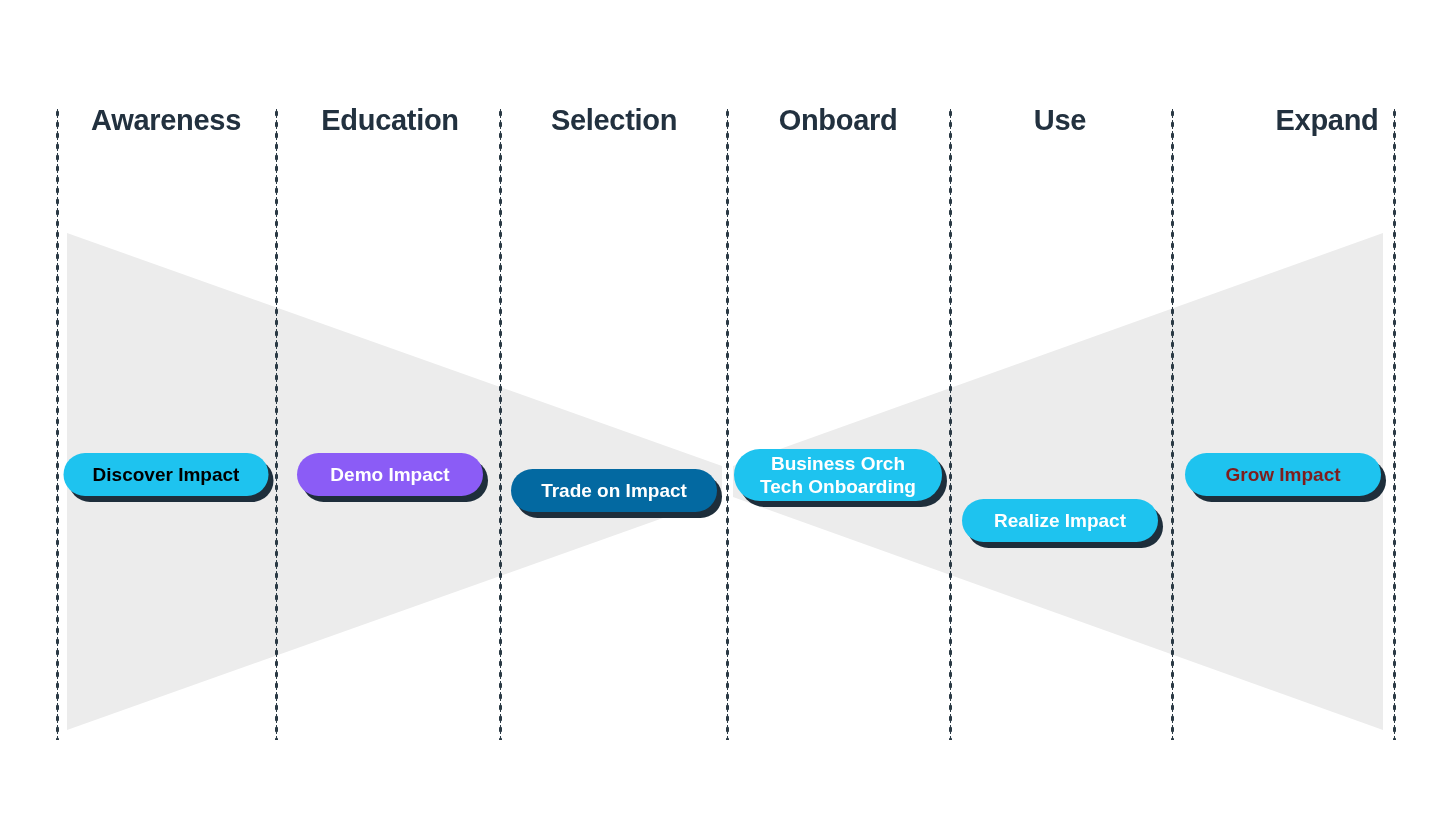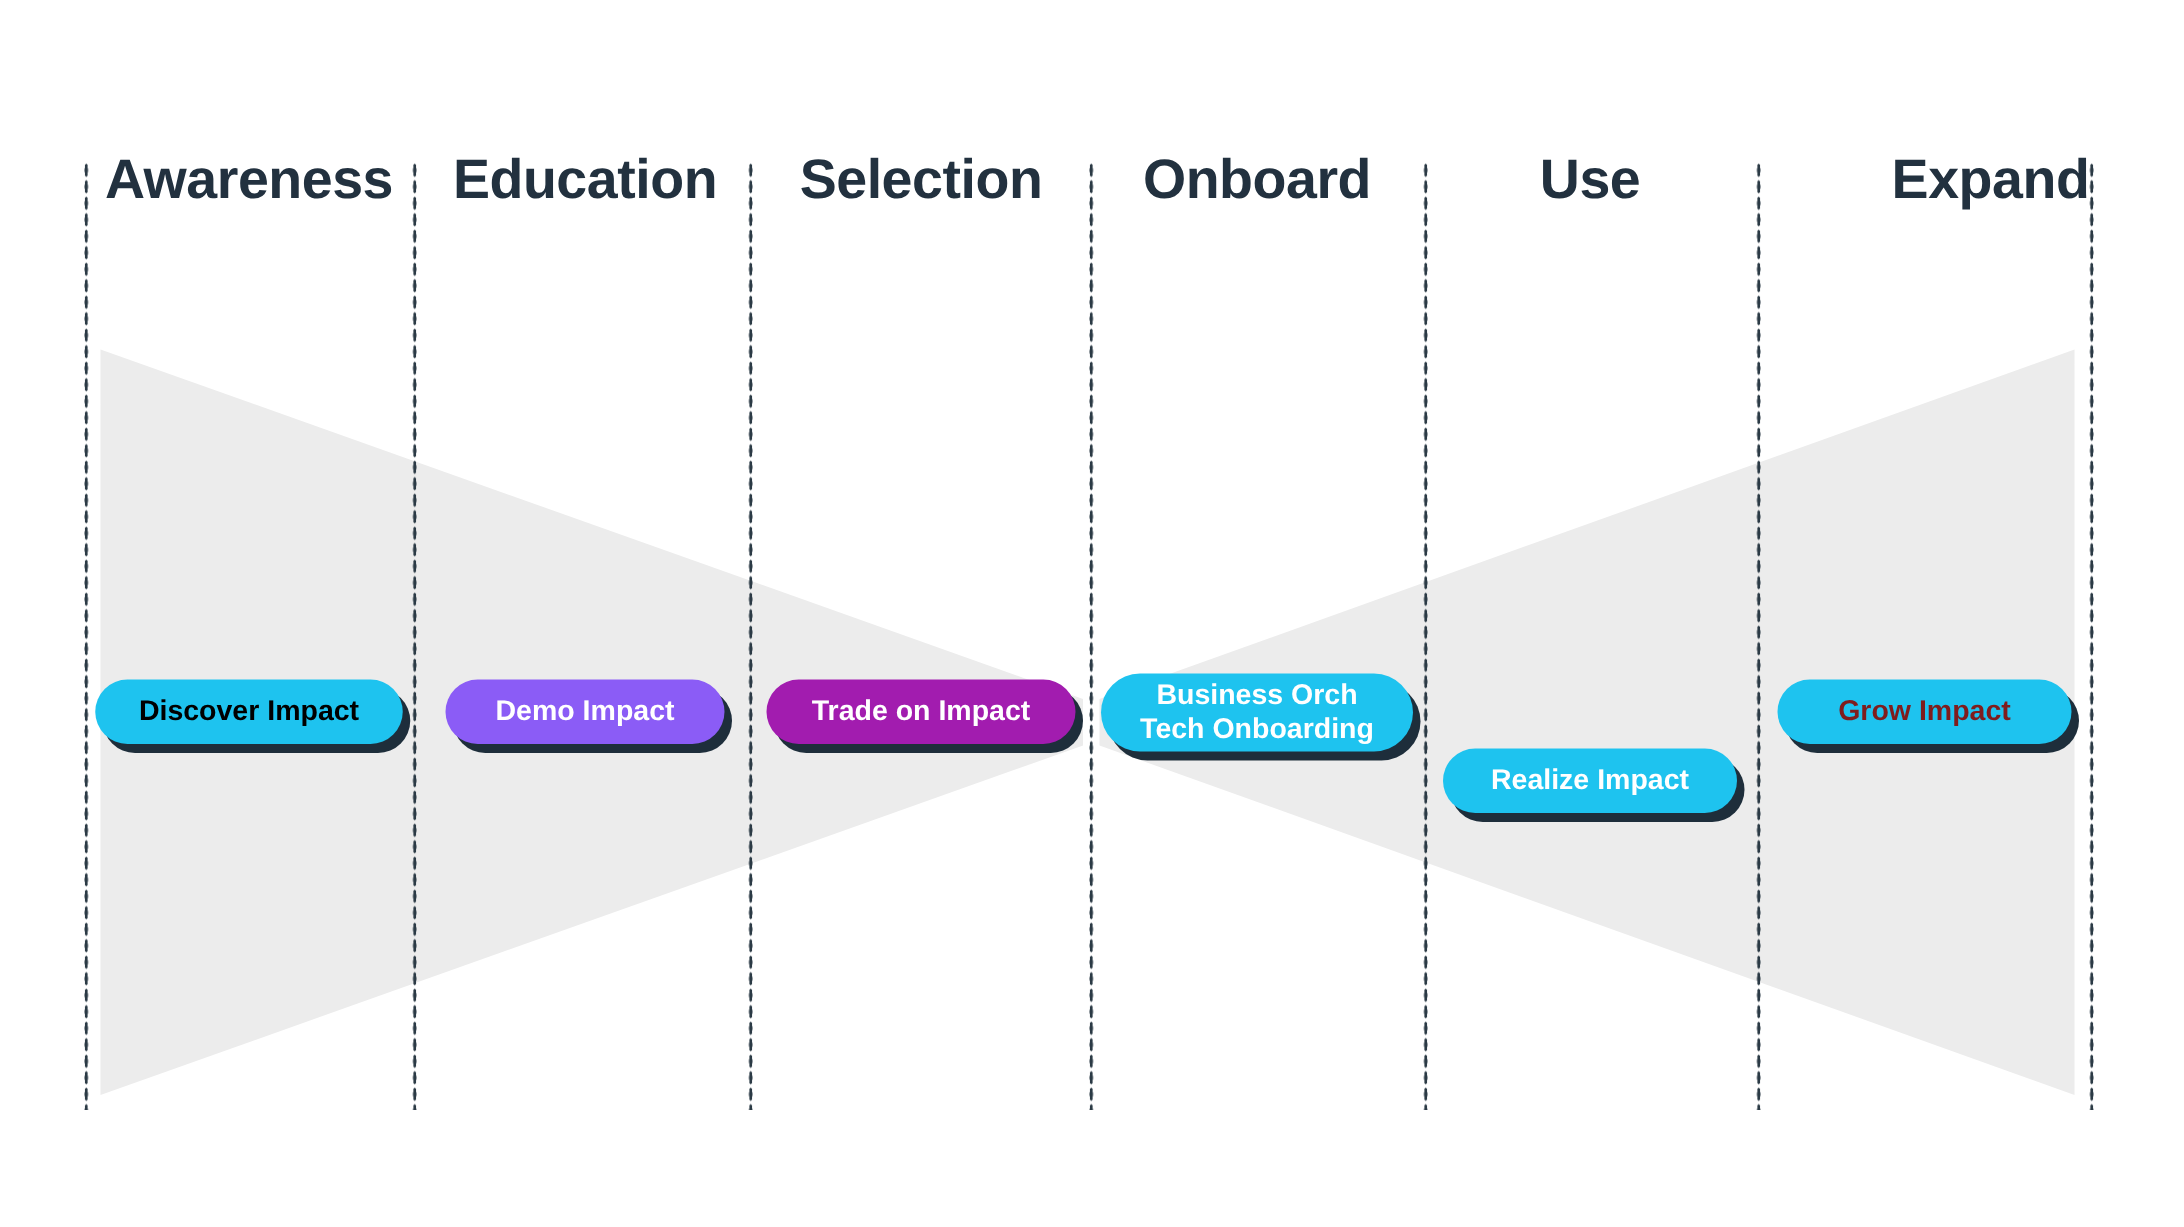--- a/index.html
+++ b/index.html
@@ -41,21 +41,21 @@
     background-size: 3px 11px;
     background-repeat: repeat-y;
     background-position: 0 0;
   }
 
   
   .stage-header {
     position: absolute;
     top: 100px;
     text-align: center;
-    font-size: 37px;
+    font-size: 29px;
     font-weight: bold;
     color: #22313f;
     letter-spacing: -0.3px;
     line-height: 40px;
     white-space: nowrap;
     transform: translateX(-50%);
   }
 
   
   .pill-wrap {
@@ -122,21 +122,21 @@
         </div>
       </div>
       <div class="pill-wrap" style="left: 390px; top: 453px;">
         <div class="pill" style="width: 186px; height: 43px; background: #8b5cf6; color: rgb(255, 255, 255); box-shadow: rgb(30, 46, 59) 5px 6px 0px 0px;">
           <div>
             <span class="pill-line">Demo Impact</span>
           </div>
         </div>
       </div>
       <div class="pill-wrap" style="left: 614px; top: 453px;">
-        <div class="pill" style="width: 206px; height: 43px; background: #a21caf; color: rgb(255, 255, 255); box-shadow: rgb(30, 46, 59) 5px 6px 0px 0px;">
+        <div class="pill" style="width: 206px; height: 43px; background: #0369a1; color: rgb(255, 255, 255); box-shadow: rgb(30, 46, 59) 5px 6px 0px 0px; margin-top: 16px;">
           <div>
             <span class="pill-line">Trade on Impact</span>
           </div>
         </div>
       </div>
       <div class="pill-wrap" style="left: 838px; top: 449px;">
         <div class="pill" style="width: 208px; height: 52px; background: rgb(30, 195, 239); color: rgb(255, 255, 255); box-shadow: rgb(30, 46, 59) 5px 6px 0px 0px; align-items: center;">
           <div>
             <span class="pill-line">Business Orch</span>
             <span class="pill-line">Tech Onboarding</span>

